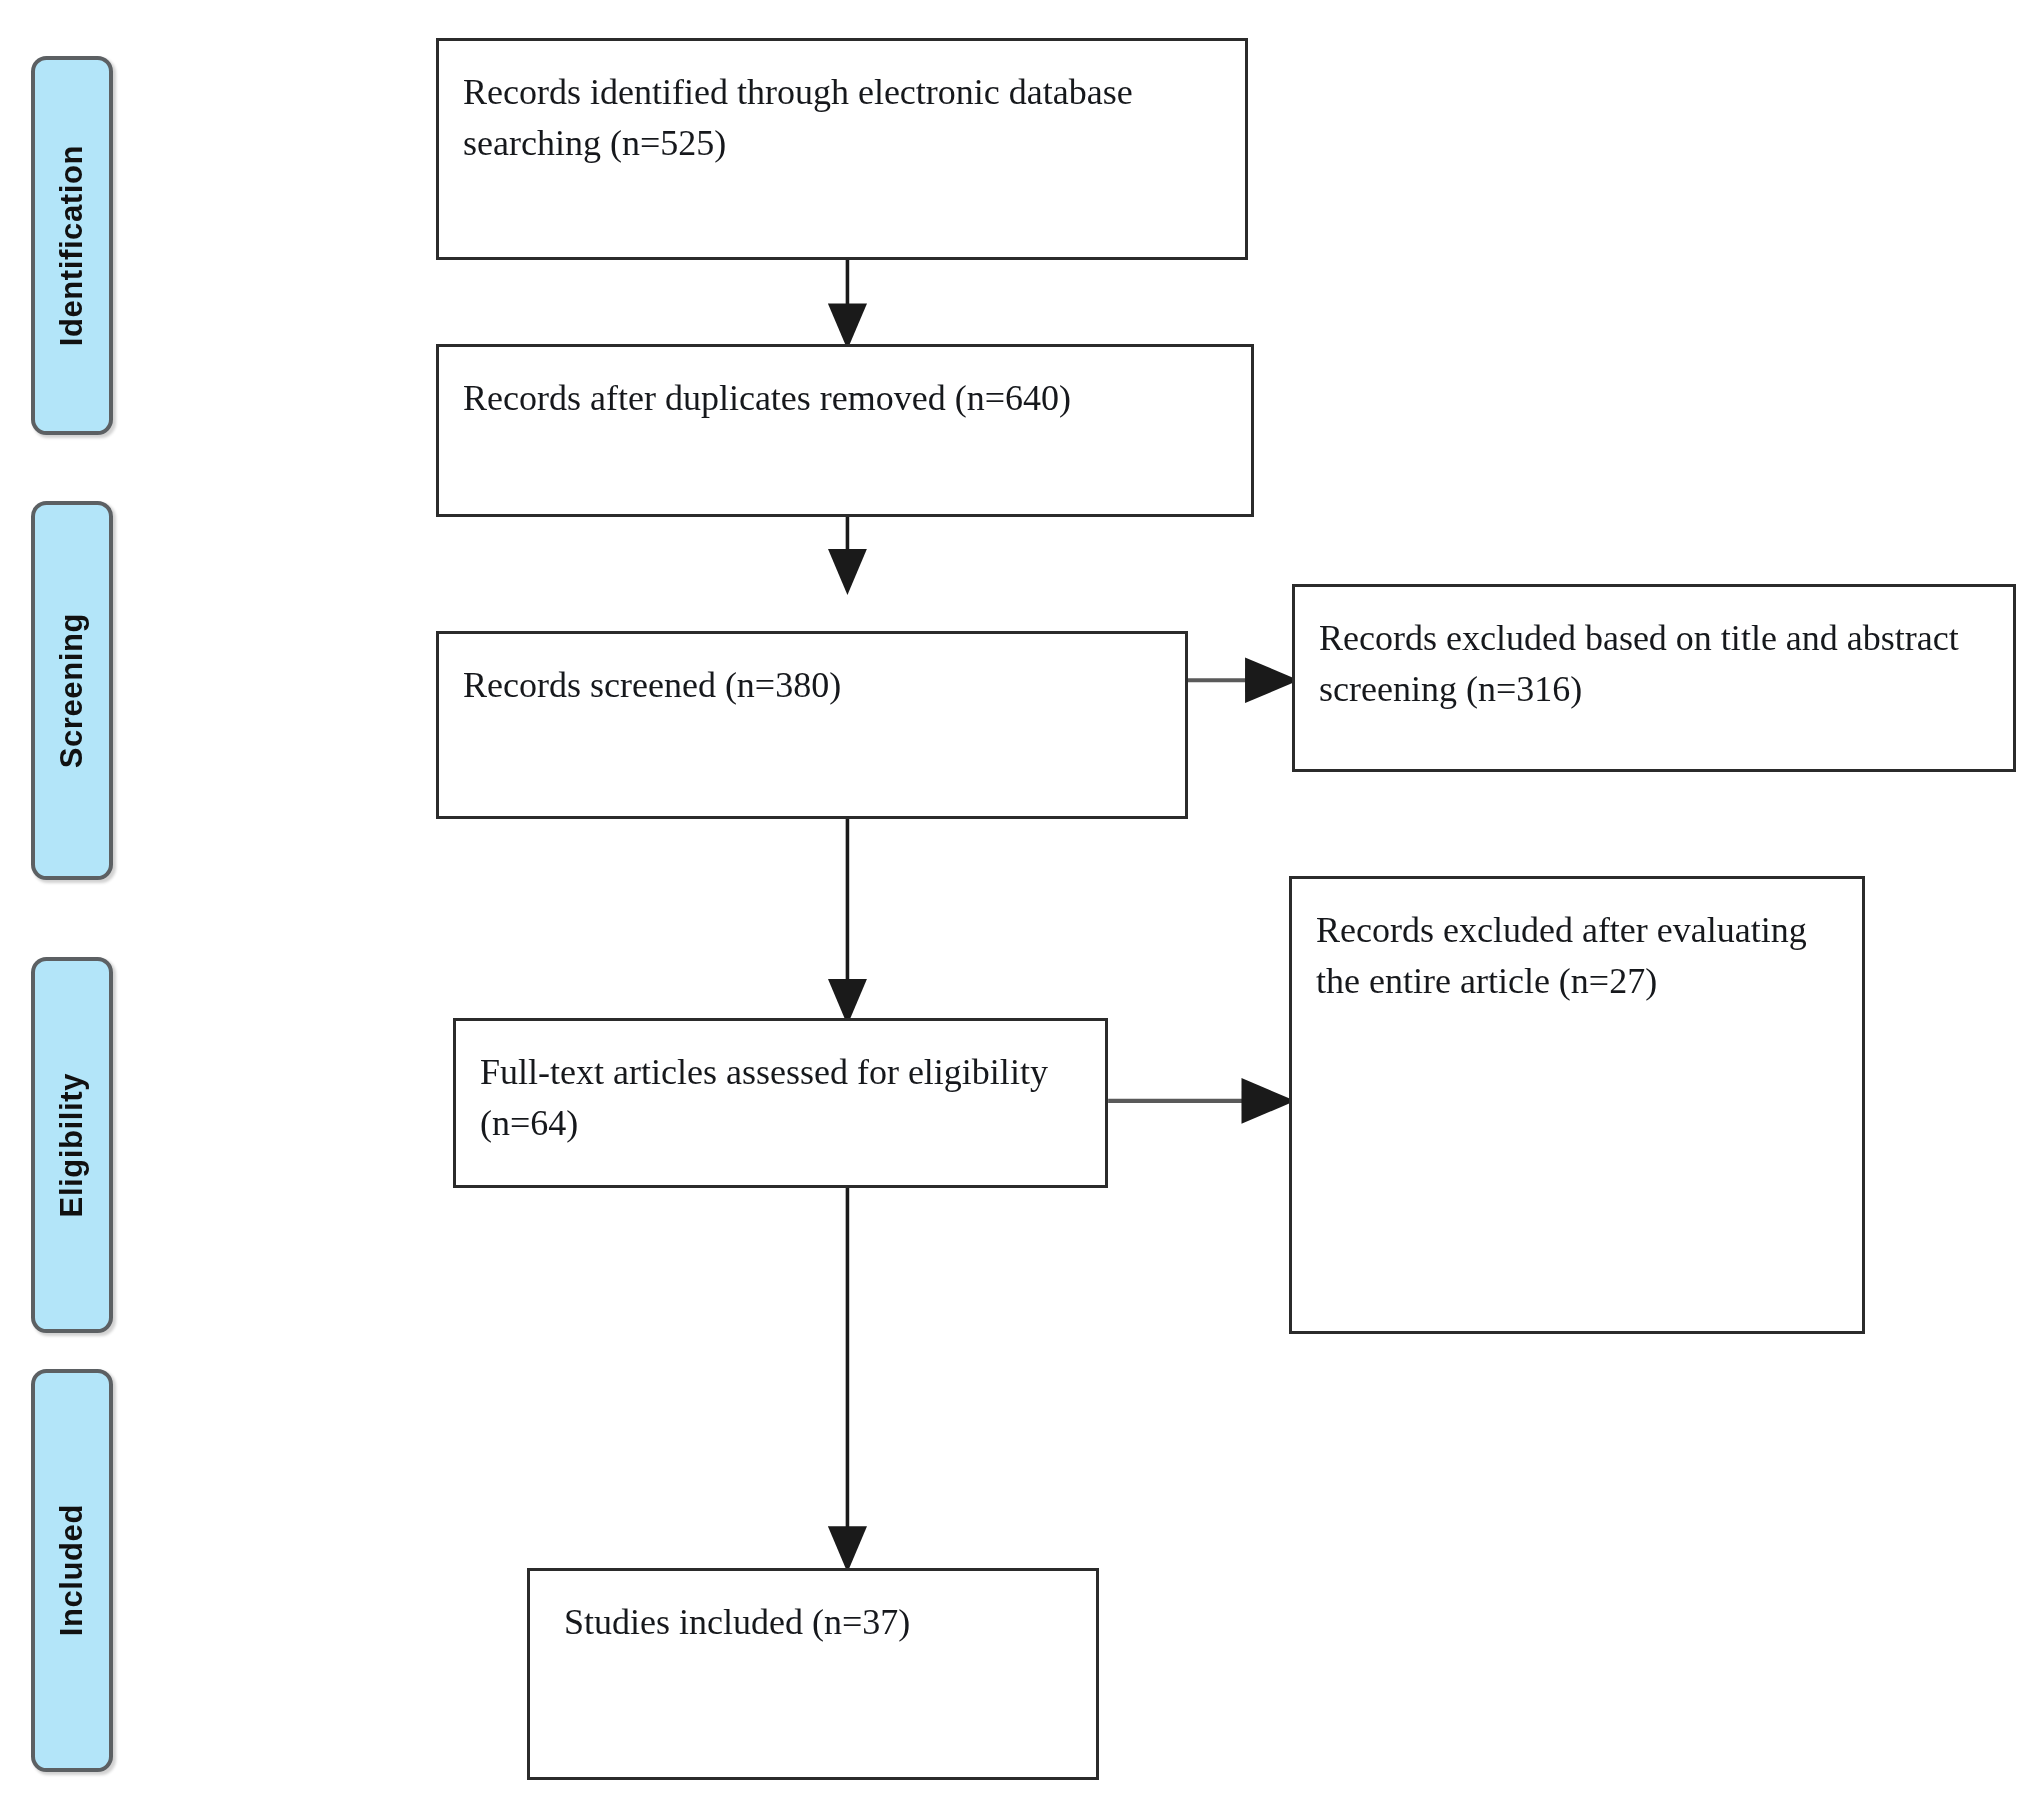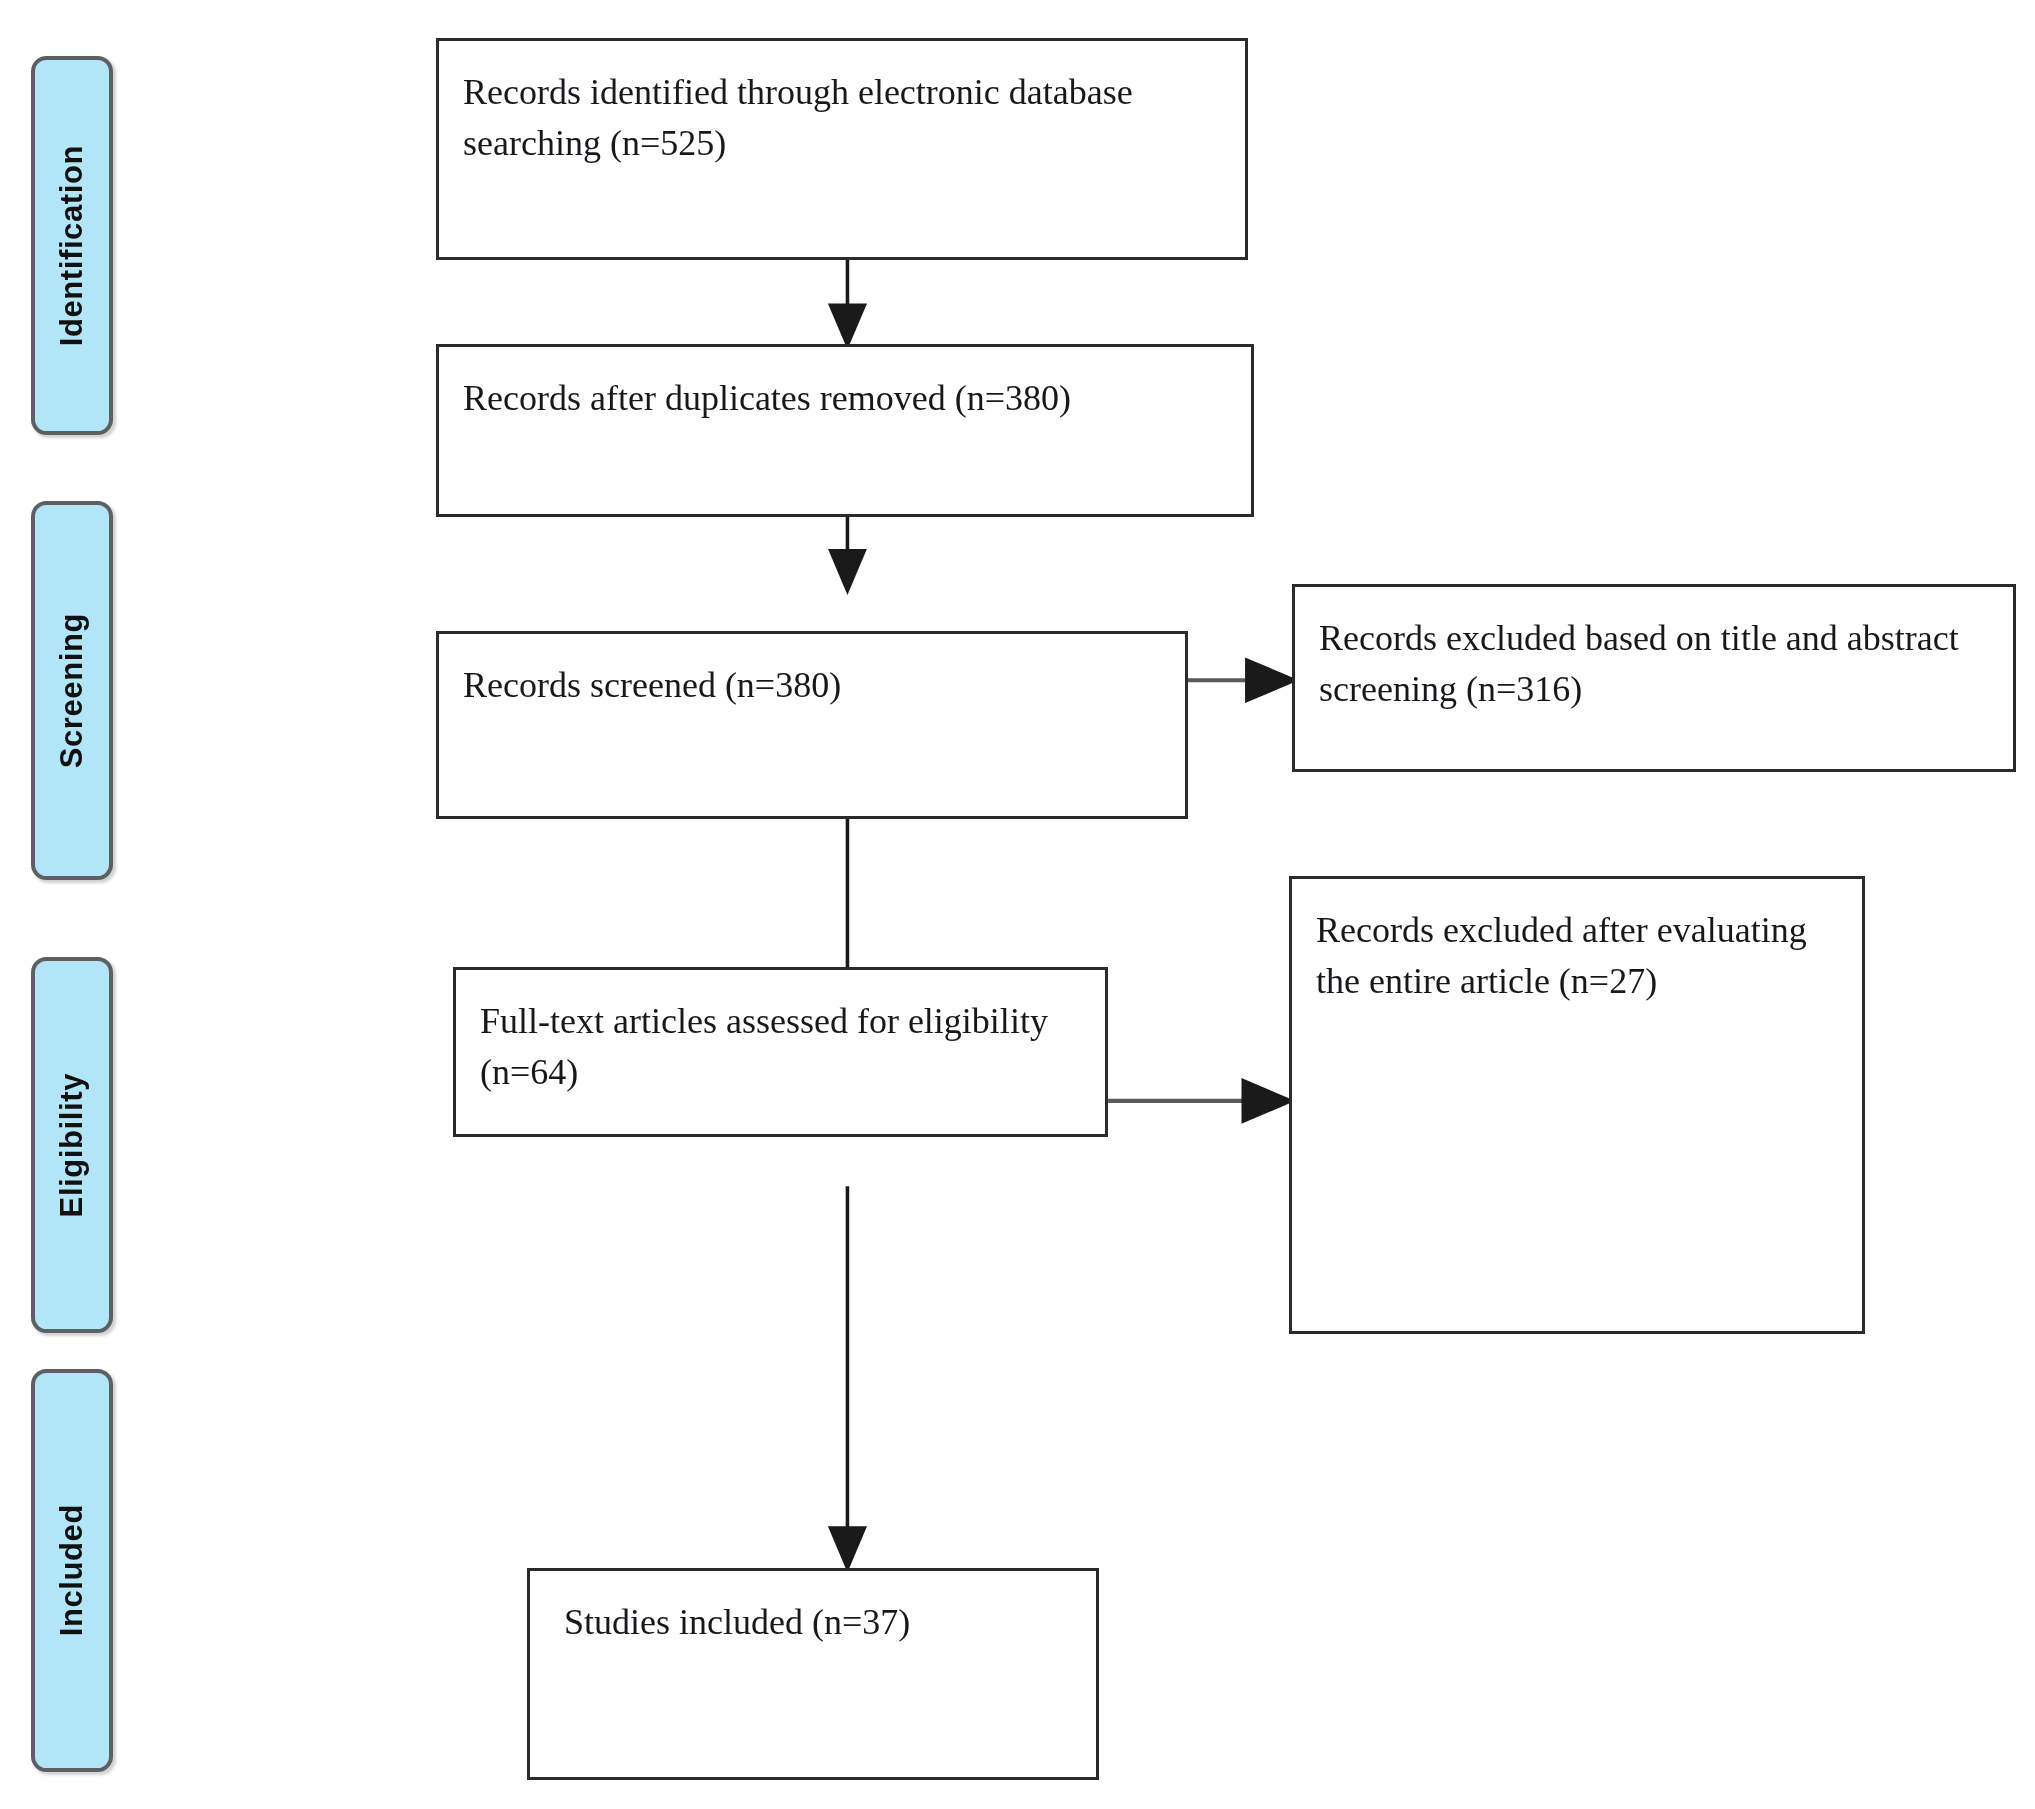--- a/index.html
+++ b/index.html
@@ -108,32 +108,32 @@
     <line x1="1870" y1="1858" x2="2172" y2="1858" stroke="#5a5a5a" stroke-width="7" marker-end="url(#arrowhead)"></line>
 
     <line x1="1430" y1="2002" x2="1430" y2="2642" stroke="#1a1a1a" stroke-width="6" marker-end="url(#arrowhead)"></line>
   </svg>
 
   <div class="flow-box" style="left:436px; top:38px; width:812px; height:222px;">
     <div class="flow-box-text">Records identified through electronic database searching (n=525)</div>
   </div>
 
   <div class="flow-box" style="left:436px; top:344px; width:818px; height:173px;">
-    <div class="flow-box-text">Records after duplicates removed (n=380)</div>
+    <div class="flow-box-text">Records after duplicates removed (n=640)</div>
   </div>
 
   <div class="flow-box" style="left:436px; top:614px; width:752px; height:188px;margin-top:17px;">
     <div class="flow-box-text">Records screened (n=380)</div>
   </div>
 
   <div class="flow-box" style="left:1292px; top:584px; width:724px; height:188px;">
     <div class="flow-box-text">Records excluded based on title and abstract screening (n=316)</div>
   </div>
 
-  <div class="flow-box" style="left:453px; top:967px; width:655px; height:170px;">
+  <div class="flow-box" style="left:453px; top:1018px; width:655px; height:170px;">
     <div class="flow-box-text">Full-text articles assessed for eligibility (n=64)</div>
   </div>
 
   <div class="flow-box" style="left:1289px; top:876px; width:576px; height:458px;">
     <div class="flow-box-text">Records excluded after evaluating the entire article (n=27)</div>
   </div>
 
   <div class="flow-box" style="left:527px; top:1568px; width:572px; height:212px;">
     <div class="flow-box-text" style="left:34px;">Studies included (n=37)</div>
   </div>

